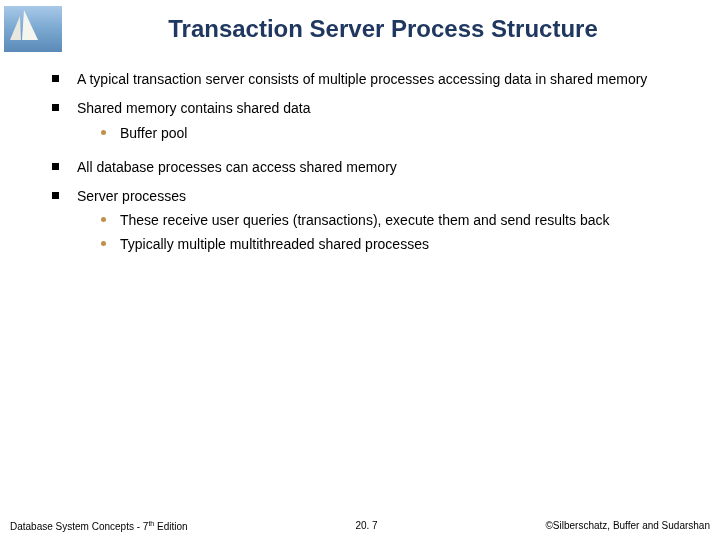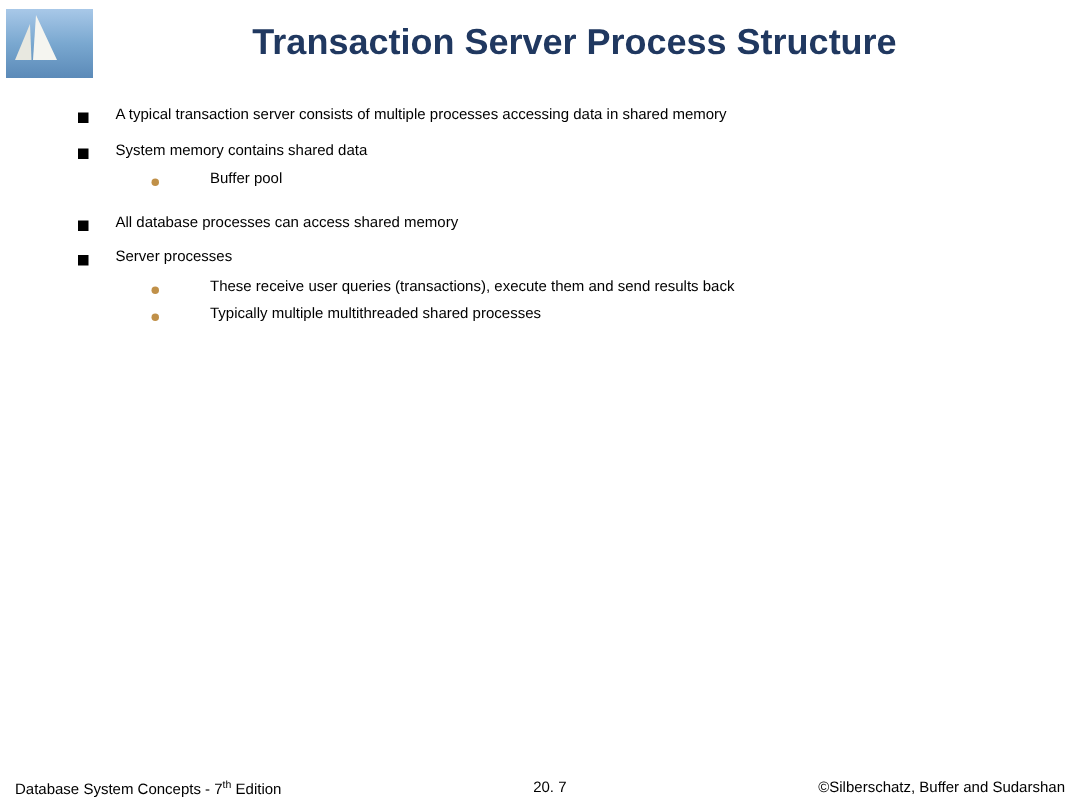--- a/index.html
+++ b/index.html
@@ -49,31 +49,31 @@
     color: #203860;
     font-size: 24px;
     font-weight: bold;
     flex: 1;
     text-align: center;
     padding-right: 36px;
   }
   .content {
     padding: 18px 28px 0 52px;
     color: #000;
-    font-size: 10px;
+    font-size: 14px;
     line-height: 1.35;
   }
   .b1 { display: flex; margin-bottom: 10px; }
   .sq {
     width: 7px; height: 7px; background: #000;
     margin-top: 5px; margin-right: 18px; flex-shrink: 0;
   }
   .b1-text { flex: 1; }
   .sublist { margin-top: 6px; }
-  .b2 { display: flex; margin-bottom: 5px; margin-left: 24px; gap: 20px; }
+  .b2 { display: flex; margin-bottom: 5px; margin-left: 24px; }
   .dot {
     width: 5px; height: 5px; border-radius: 50%;
     background: #c09048; margin-top: 6px; margin-right: 14px; flex-shrink: 0;
   }
   .b2-text { flex: 1; }
   .footer {
     position: absolute;
     bottom: 8px;
     left: 0;
     width: 100%;
@@ -100,21 +100,21 @@
 <div class="content" id="content-root">
     <div class="b1">
       <div class="sq"></div>
       <div class="b1-text">
         <div>A typical transaction server consists of multiple processes accessing data in shared memory</div>
       </div>
     </div>
     <div class="b1">
       <div class="sq"></div>
       <div class="b1-text">
-        <div>System memory contains shared data</div>
+        <div>Shared memory contains shared data</div>
         <div class="sublist">
           <div class="b2">
             <div class="dot"></div>
             <div class="b2-text">Buffer pool</div>
           </div>
         </div>
       </div>
     </div>
     <div class="b1">
       <div class="sq"></div>

